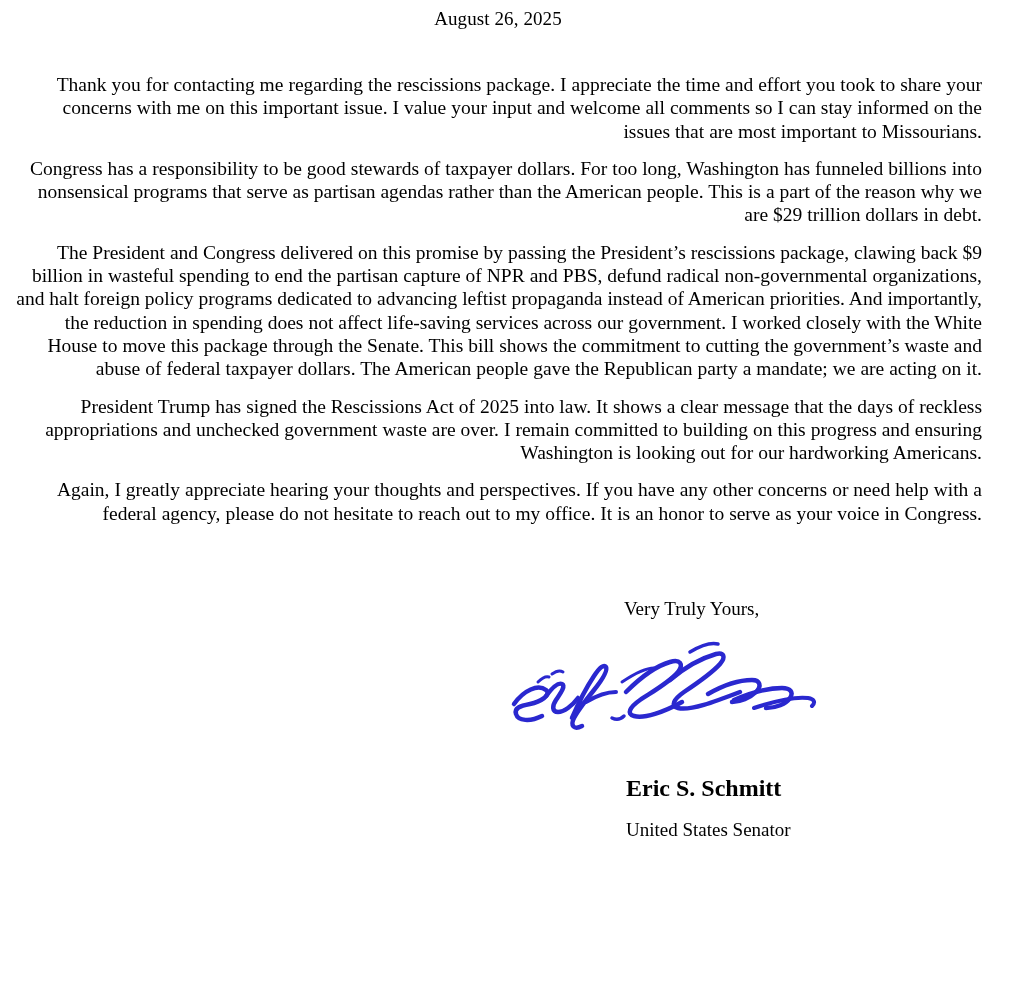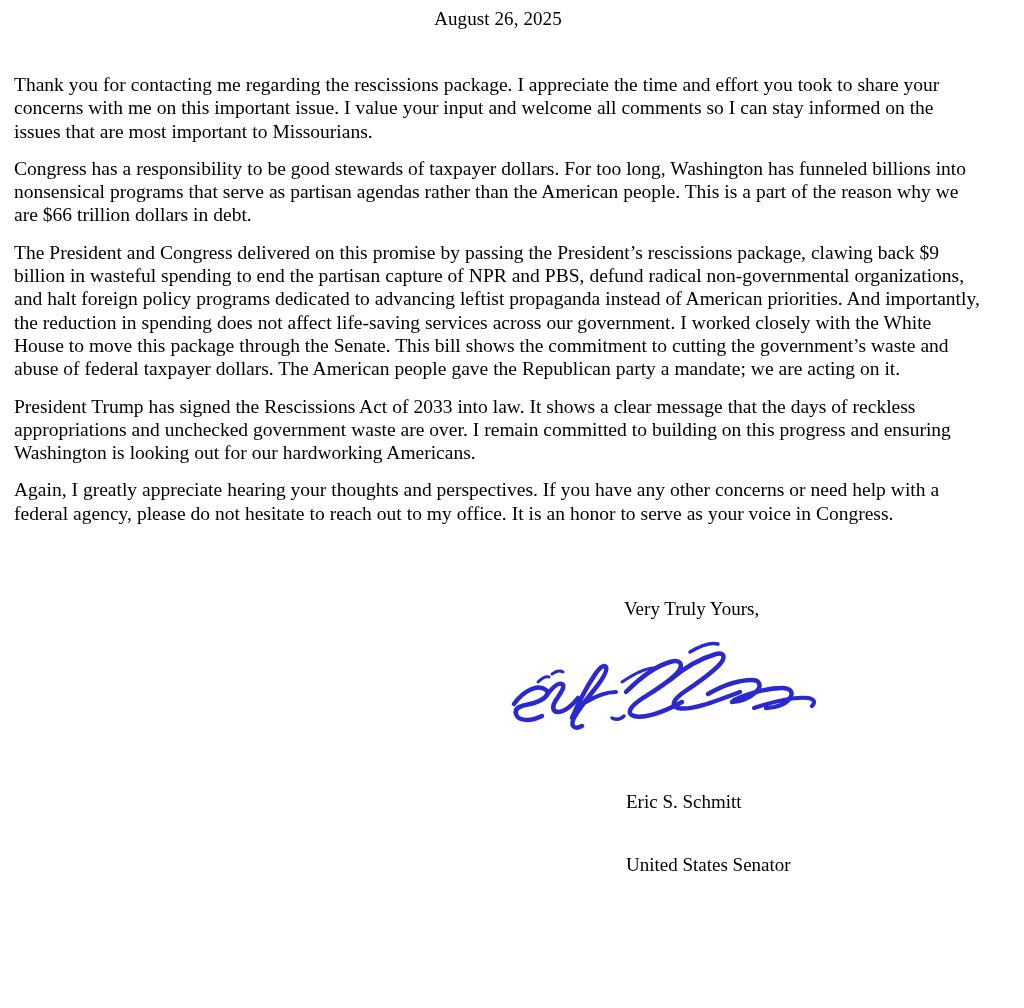--- a/index.html
+++ b/index.html
@@ -33,21 +33,21 @@
     margin-top: 33px;
     line-height: 1;
   }
   .body-block {
     margin-top: 45px;
   }
   p.para {
     font-size: 19.5px;
     line-height: 23.3px;
     margin: 0 0 14px 0;
-    text-align: left;
+    text-align: right;
     word-spacing: 0.1px;
   }
   p.para:last-child {
     margin-bottom: 4px;
   }
   .closing-wrap {
     margin-top: 74px;
     padding-left: 470px;
   }
   .closing {
@@ -59,45 +59,46 @@
     position: relative;
     height: 150px;
     margin-top: 4px;
   }
   .sig-area svg {
     position: absolute;
     left: 10px;
     top: 0;
   }
   .sig-name {
-    font-size: 19px;
+    font-size: 24px;
     line-height: 1;
     margin-left: 142px;
-    margin-top: 20px;
+    margin-top: 4px;
+    font-weight: bold;
   }
   .sig-title {
     font-size: 19px;
     line-height: 1;
     margin-left: 142px;
-    margin-top: 44px;
+    margin-top: 20px;
   }
 </style>
 </head>
 <body>
 
 <div class="page">
 
   <div class="date">August 26, 2025</div>
 
 
   <div class="body-block">
     <p class="para">Thank you for contacting me regarding the rescissions package. I appreciate the time and effort you took to share your concerns with me on this important issue. I value your input and welcome all comments so I can stay informed on the issues that are most important to Missourians.</p>
-    <p class="para">Congress has a responsibility to be good stewards of taxpayer dollars. For too long, Washington has funneled billions into nonsensical programs that serve as partisan agendas rather than the American people. This is a part of the reason why we are $66 trillion dollars in debt.</p>
+    <p class="para">Congress has a responsibility to be good stewards of taxpayer dollars. For too long, Washington has funneled billions into nonsensical programs that serve as partisan agendas rather than the American people. This is a part of the reason why we are $29 trillion dollars in debt.</p>
     <p class="para">The President and Congress delivered on this promise by passing the President’s rescissions package, clawing back $9 billion in wasteful spending to end the partisan capture of NPR and PBS, defund radical non-governmental organizations, and halt foreign policy programs dedicated to advancing leftist propaganda instead of American priorities. And importantly, the reduction in spending does not affect life-saving services across our government. I worked closely with the White House to move this package through the Senate. This bill shows the commitment to cutting the government’s waste and abuse of federal taxpayer dollars. The American people gave the Republican party a mandate; we are acting on it.</p>
-    <p class="para">President Trump has signed the Rescissions Act of 2033 into law. It shows a clear message that the days of reckless appropriations and unchecked government waste are over. I remain committed to building on this progress and ensuring Washington is looking out for our hardworking Americans.</p>
+    <p class="para">President Trump has signed the Rescissions Act of 2025 into law. It shows a clear message that the days of reckless appropriations and unchecked government waste are over. I remain committed to building on this progress and ensuring Washington is looking out for our hardworking Americans.</p>
     <p class="para">Again, I greatly appreciate hearing your thoughts and perspectives. If you have any other concerns or need help with a federal agency, please do not hesitate to reach out to my office. It is an honor to serve as your voice in Congress.</p>
   </div>
 
   <div class="closing-wrap">
     <div class="closing">Very Truly Yours,</div>
 
     <div class="sig-area">
       <svg width="340" height="140" viewBox="0 0 340 140">
         <g fill="none" stroke="#2a28cf" stroke-linecap="round" stroke-linejoin="round">
           <path d="M20 82 C30 68, 44 62, 52 68 C58 73, 46 80, 36 82 C26 84, 20 86, 22 92 C24 99, 36 100, 48 94" stroke-width="4.5"></path>

